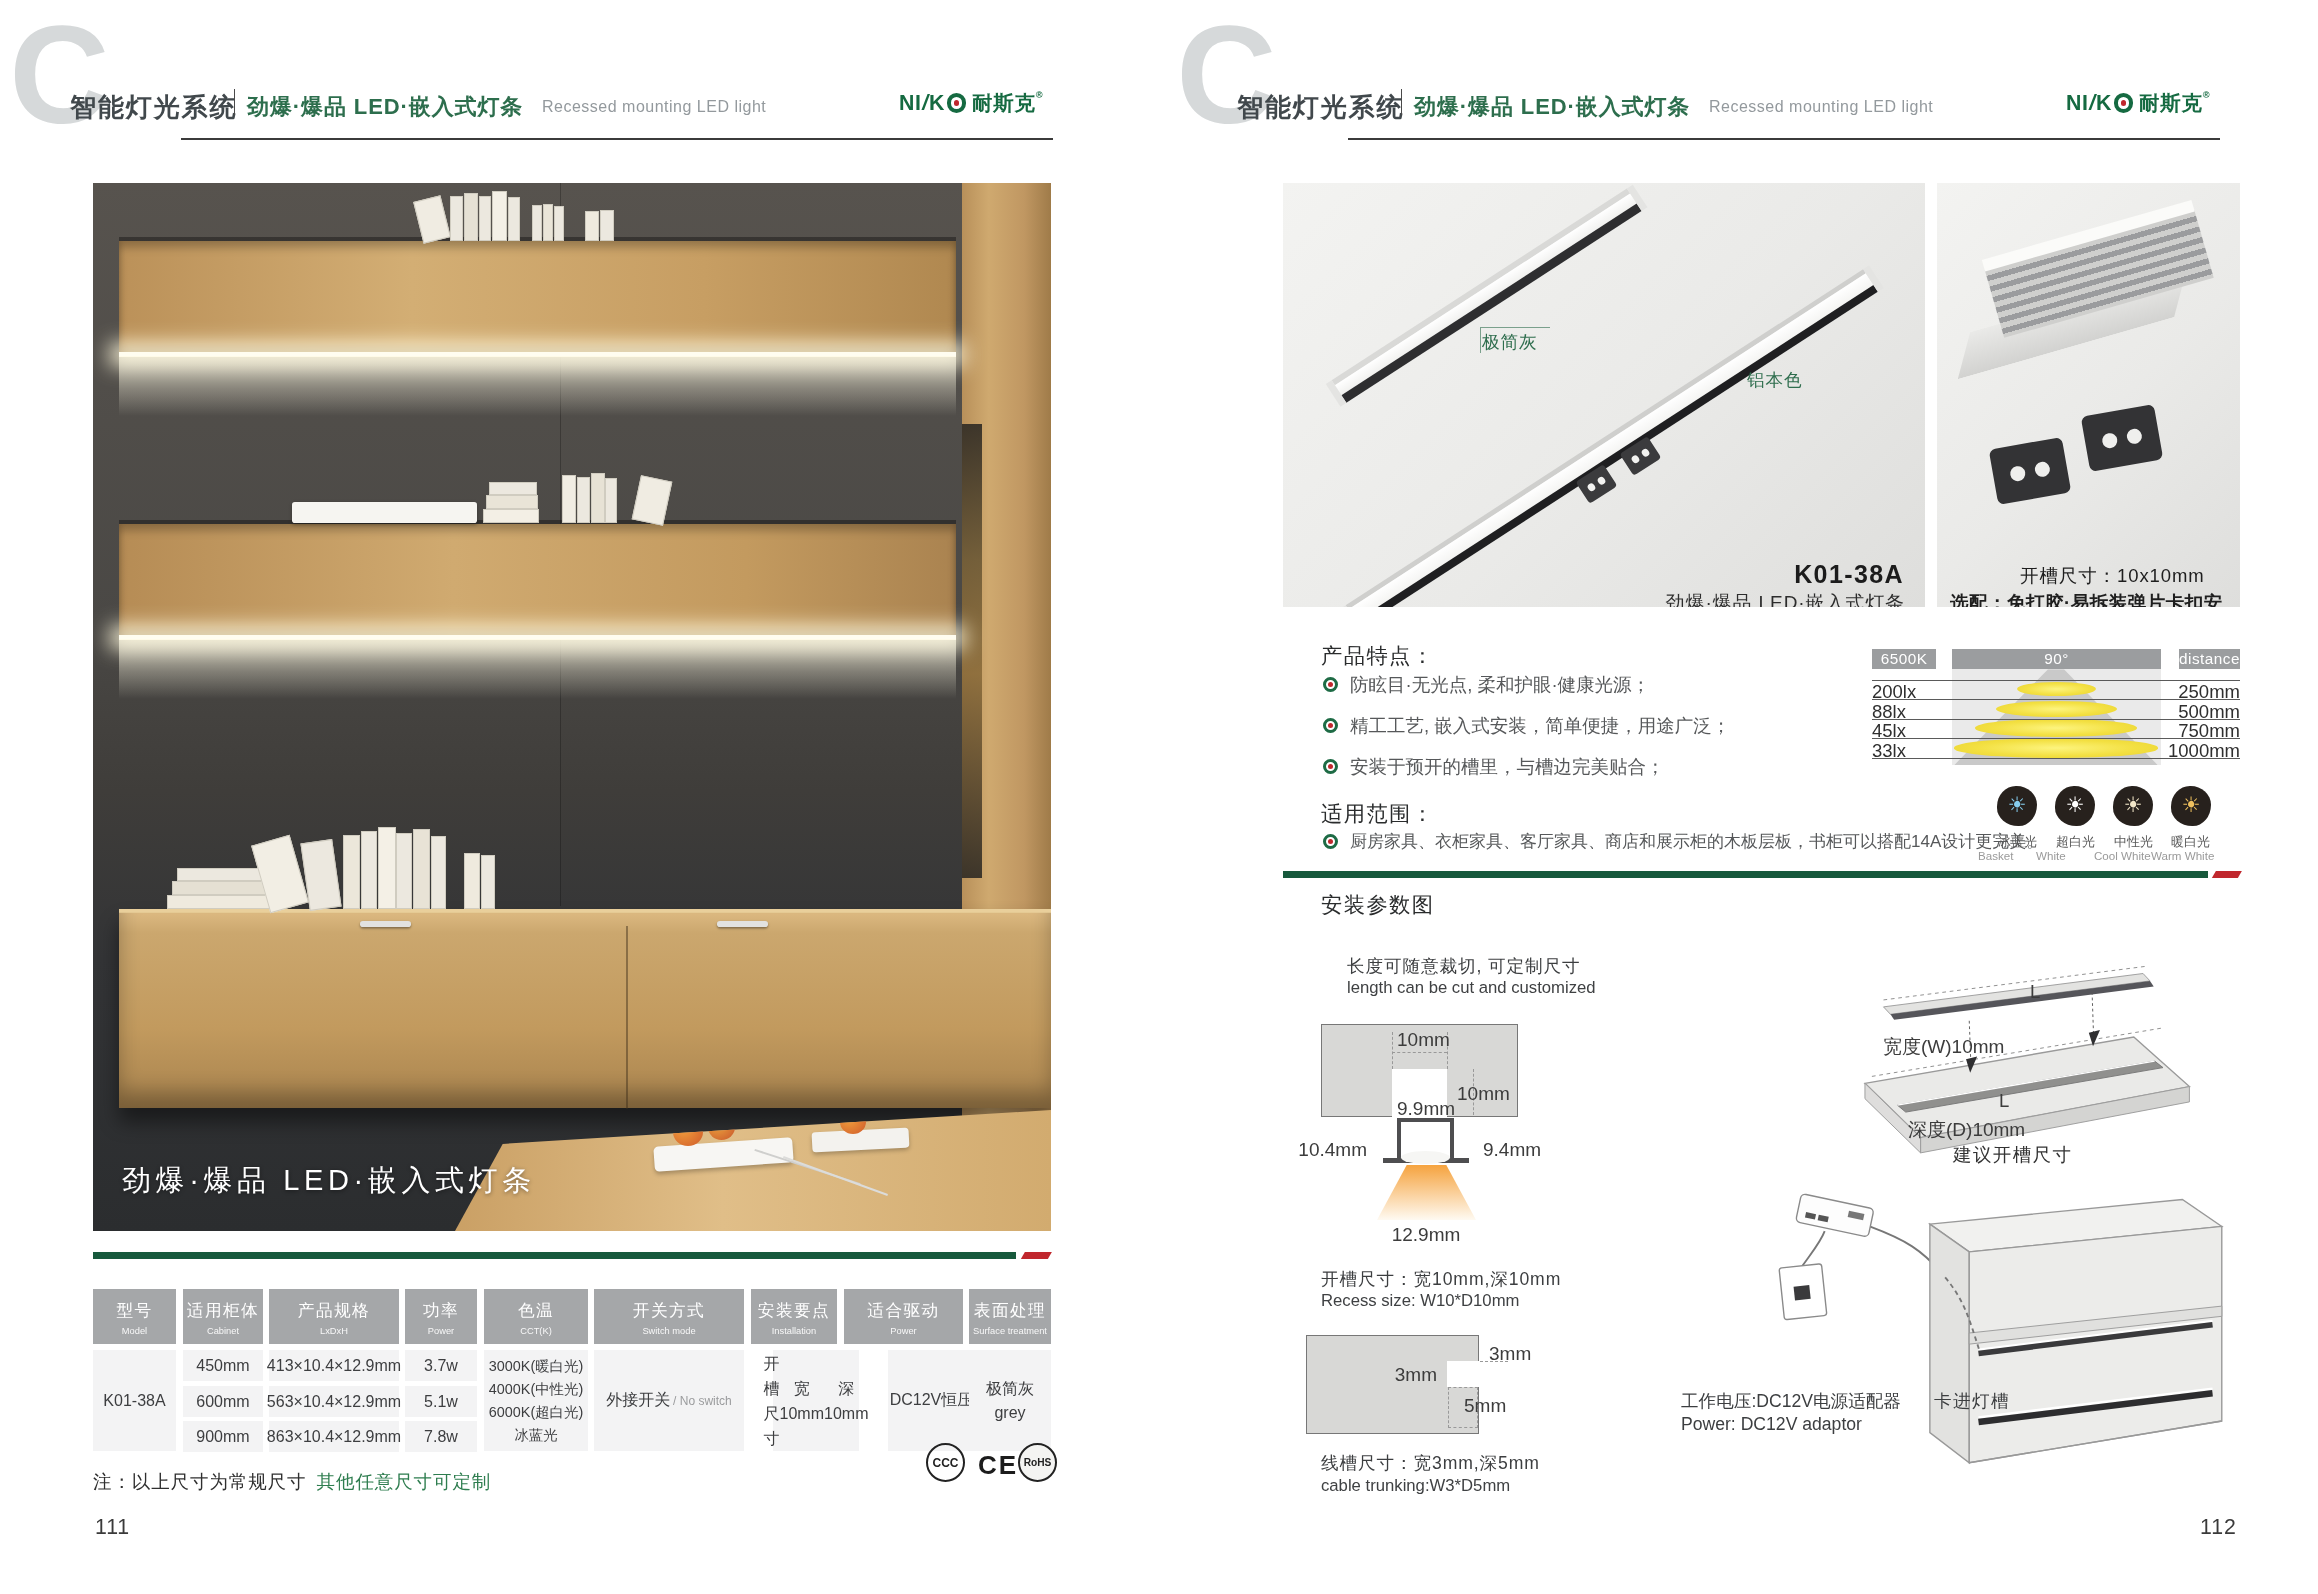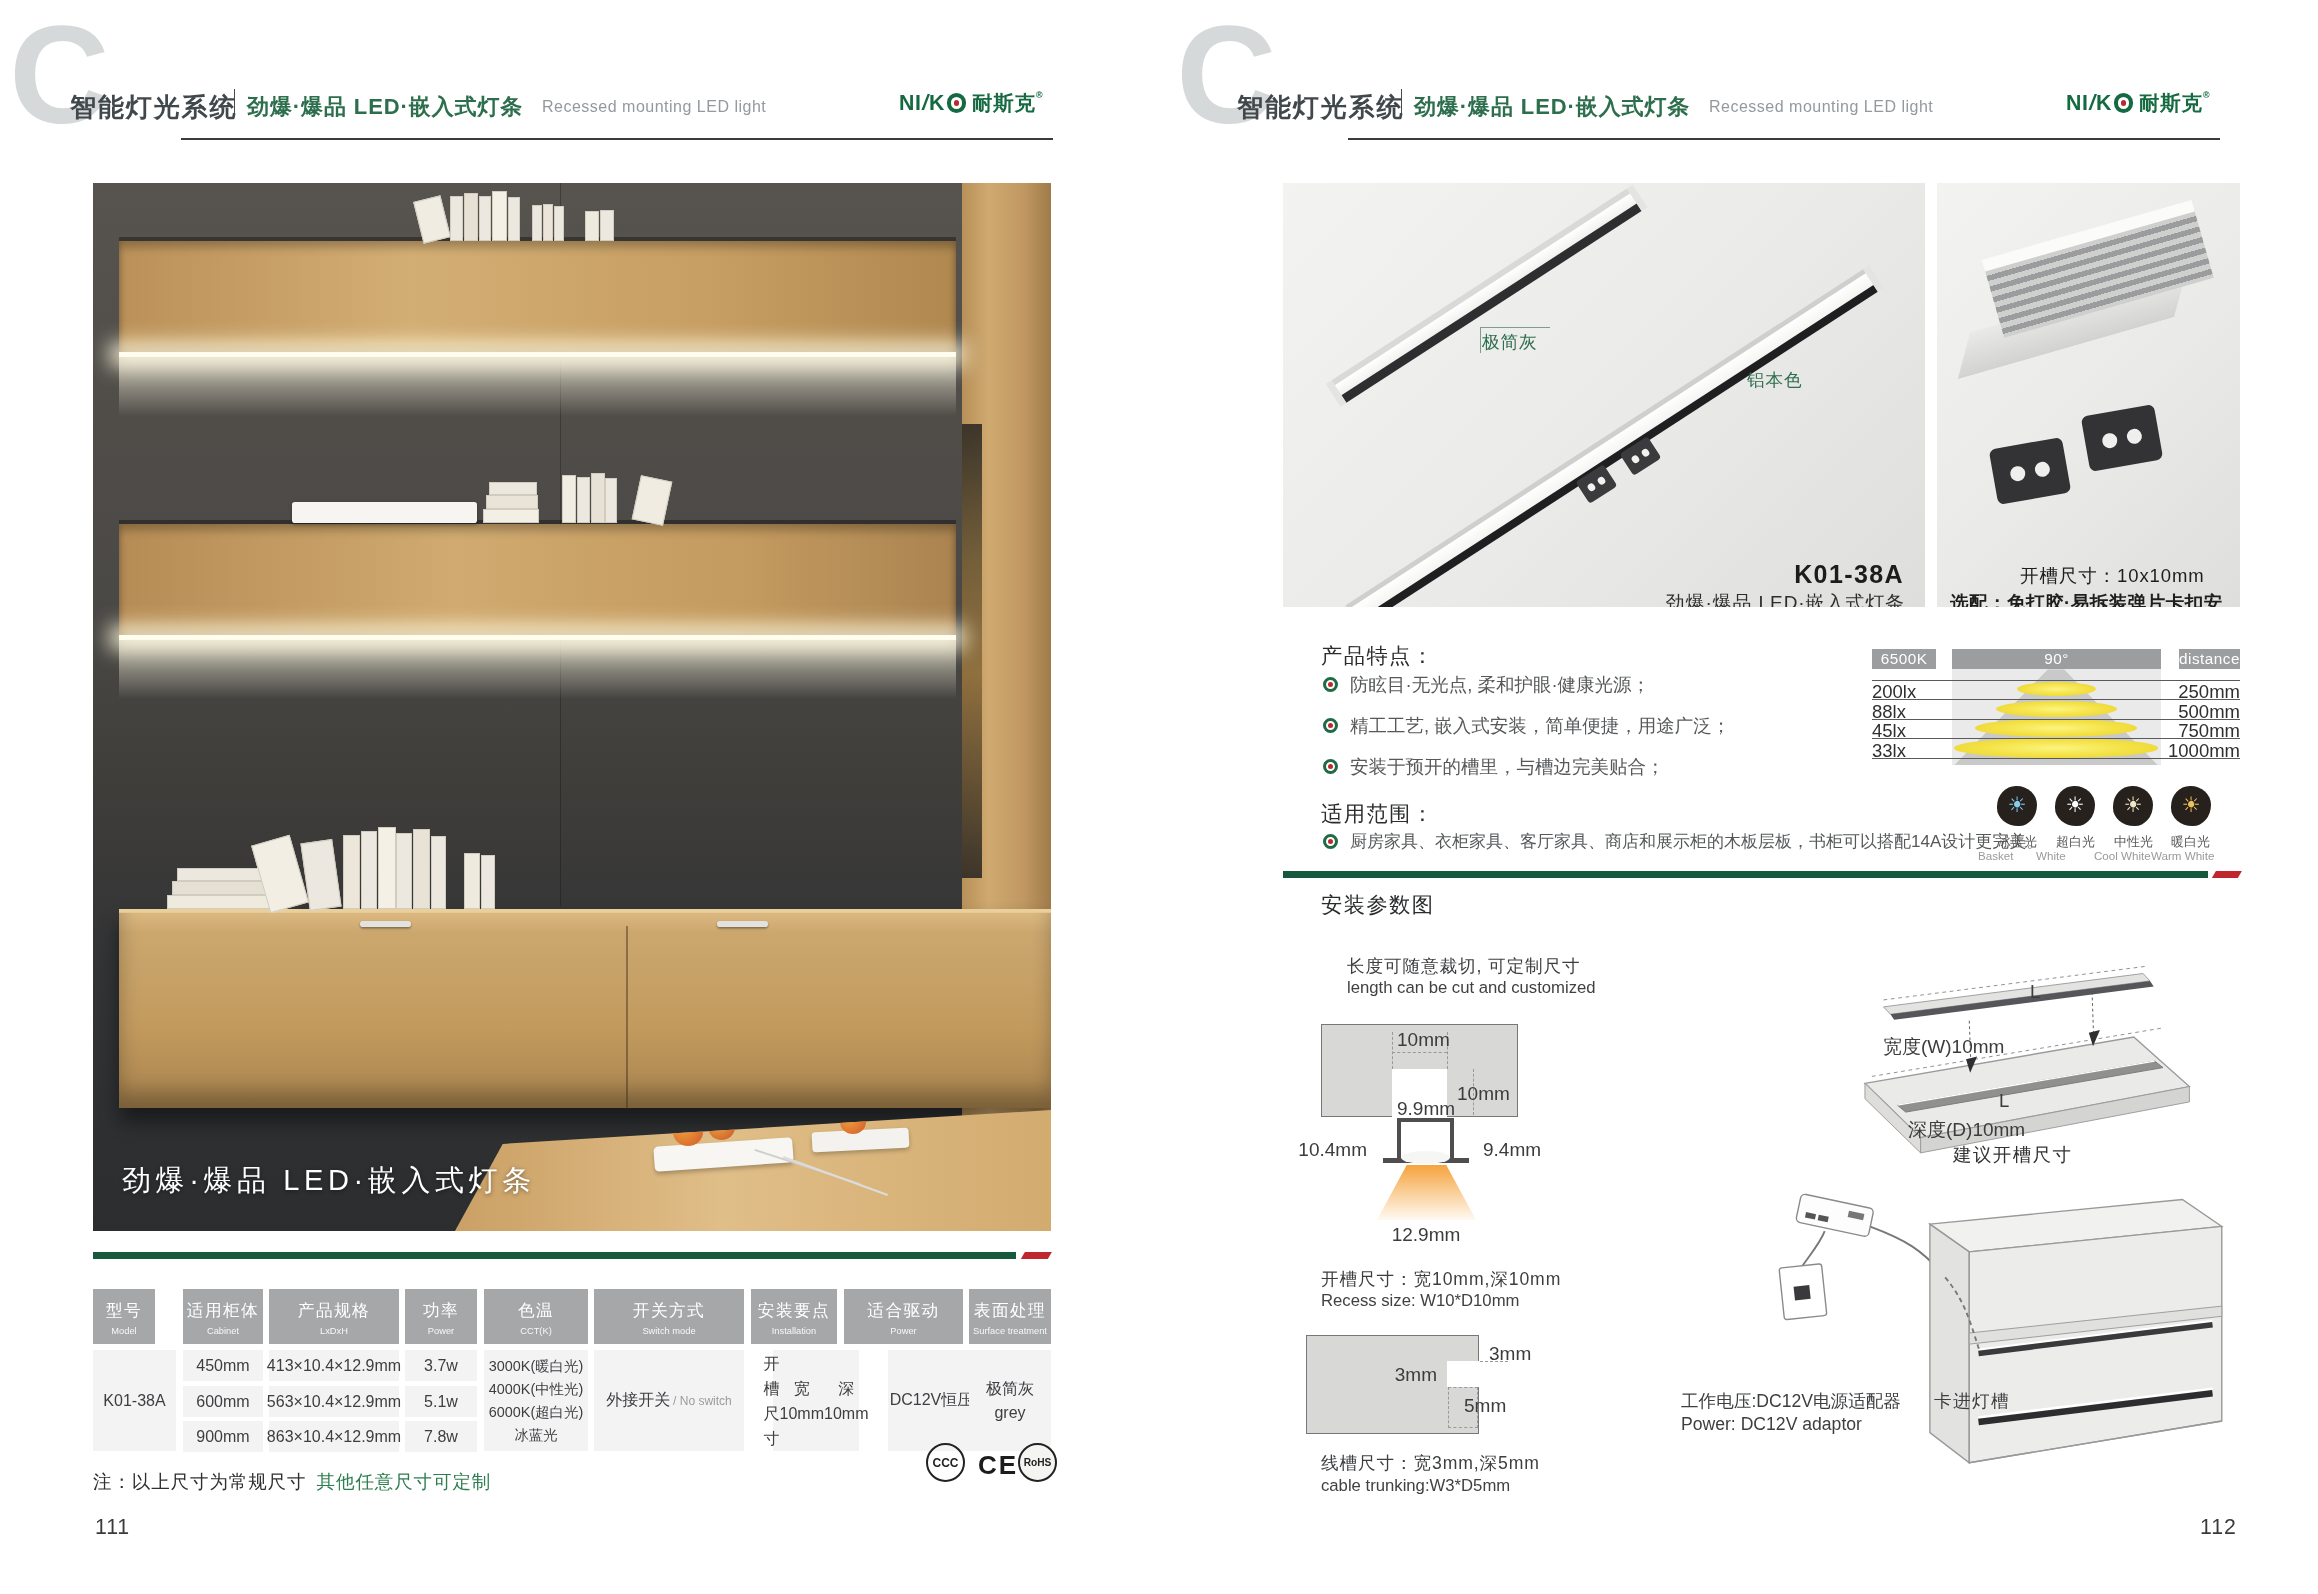--- a/index.html
+++ b/index.html
@@ -173,21 +173,21 @@
       <div class="a" style="left:297px;top:56px;width:111px;height:1.9px;background:#cfcfcd;transform:rotate(18deg)"></div>
       <div class="a" style="left:325px;top:65px;width:111px;height:1.9px;background:#dcdcda;transform:rotate(20deg)"></div>
     </div>
 
     <div class="a" style="left:29px;top:978px;font-size:29px;color:#fff;letter-spacing:4.6px;text-shadow:0 0.9px 4.6px rgba(0,0,0,.45)">劲爆·爆品 LED·嵌入式灯条</div>
   </div>
 
   <div class="a gbar" style="left:93px;top:1252px;width:923px"></div>
   <div class="a rtip" style="left:1023px;top:1252px;width:27px"></div>
 
-  <div class="a th" style="left:93px;width:62px">
+  <div class="a th" style="left:93px;width:83px">
         <div class="th-zh">型号</div>
         <div class="th-en">Model</div>
       </div>
   <div class="a th" style="left:183px;width:80px">
         <div class="th-zh">适用柜体</div>
         <div class="th-en">Cabinet</div>
       </div>
   <div class="a th" style="left:269px;width:130px">
         <div class="th-zh">产品规格</div>
         <div class="th-en">LxDxH</div>

